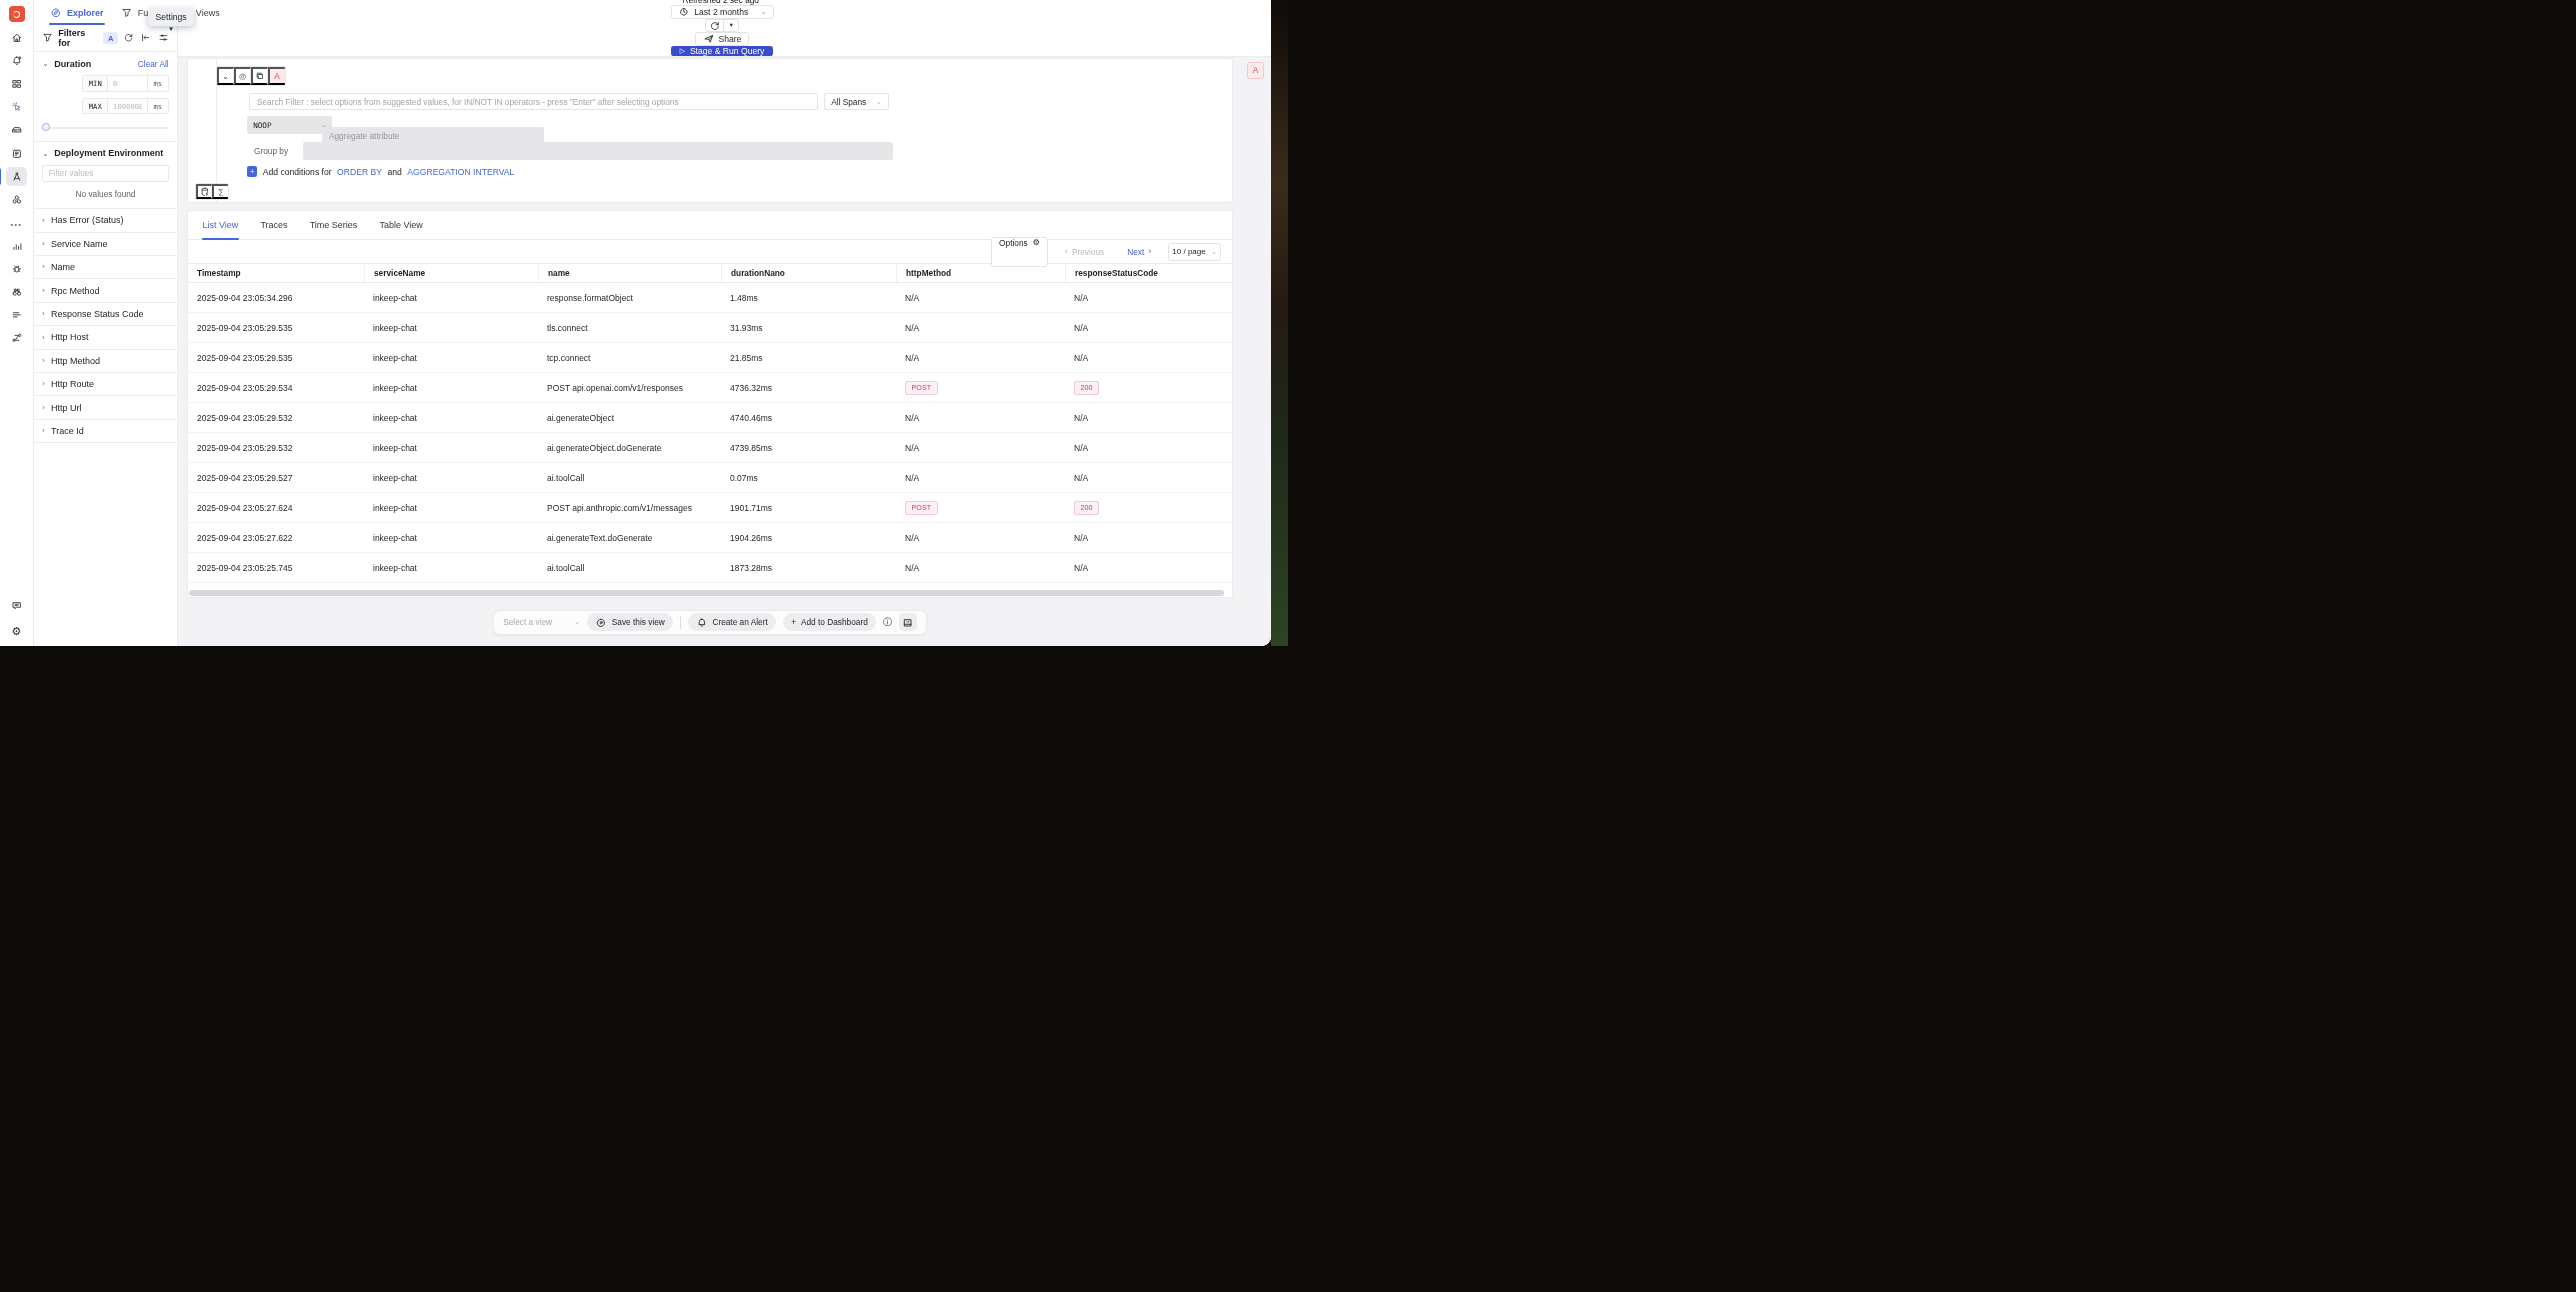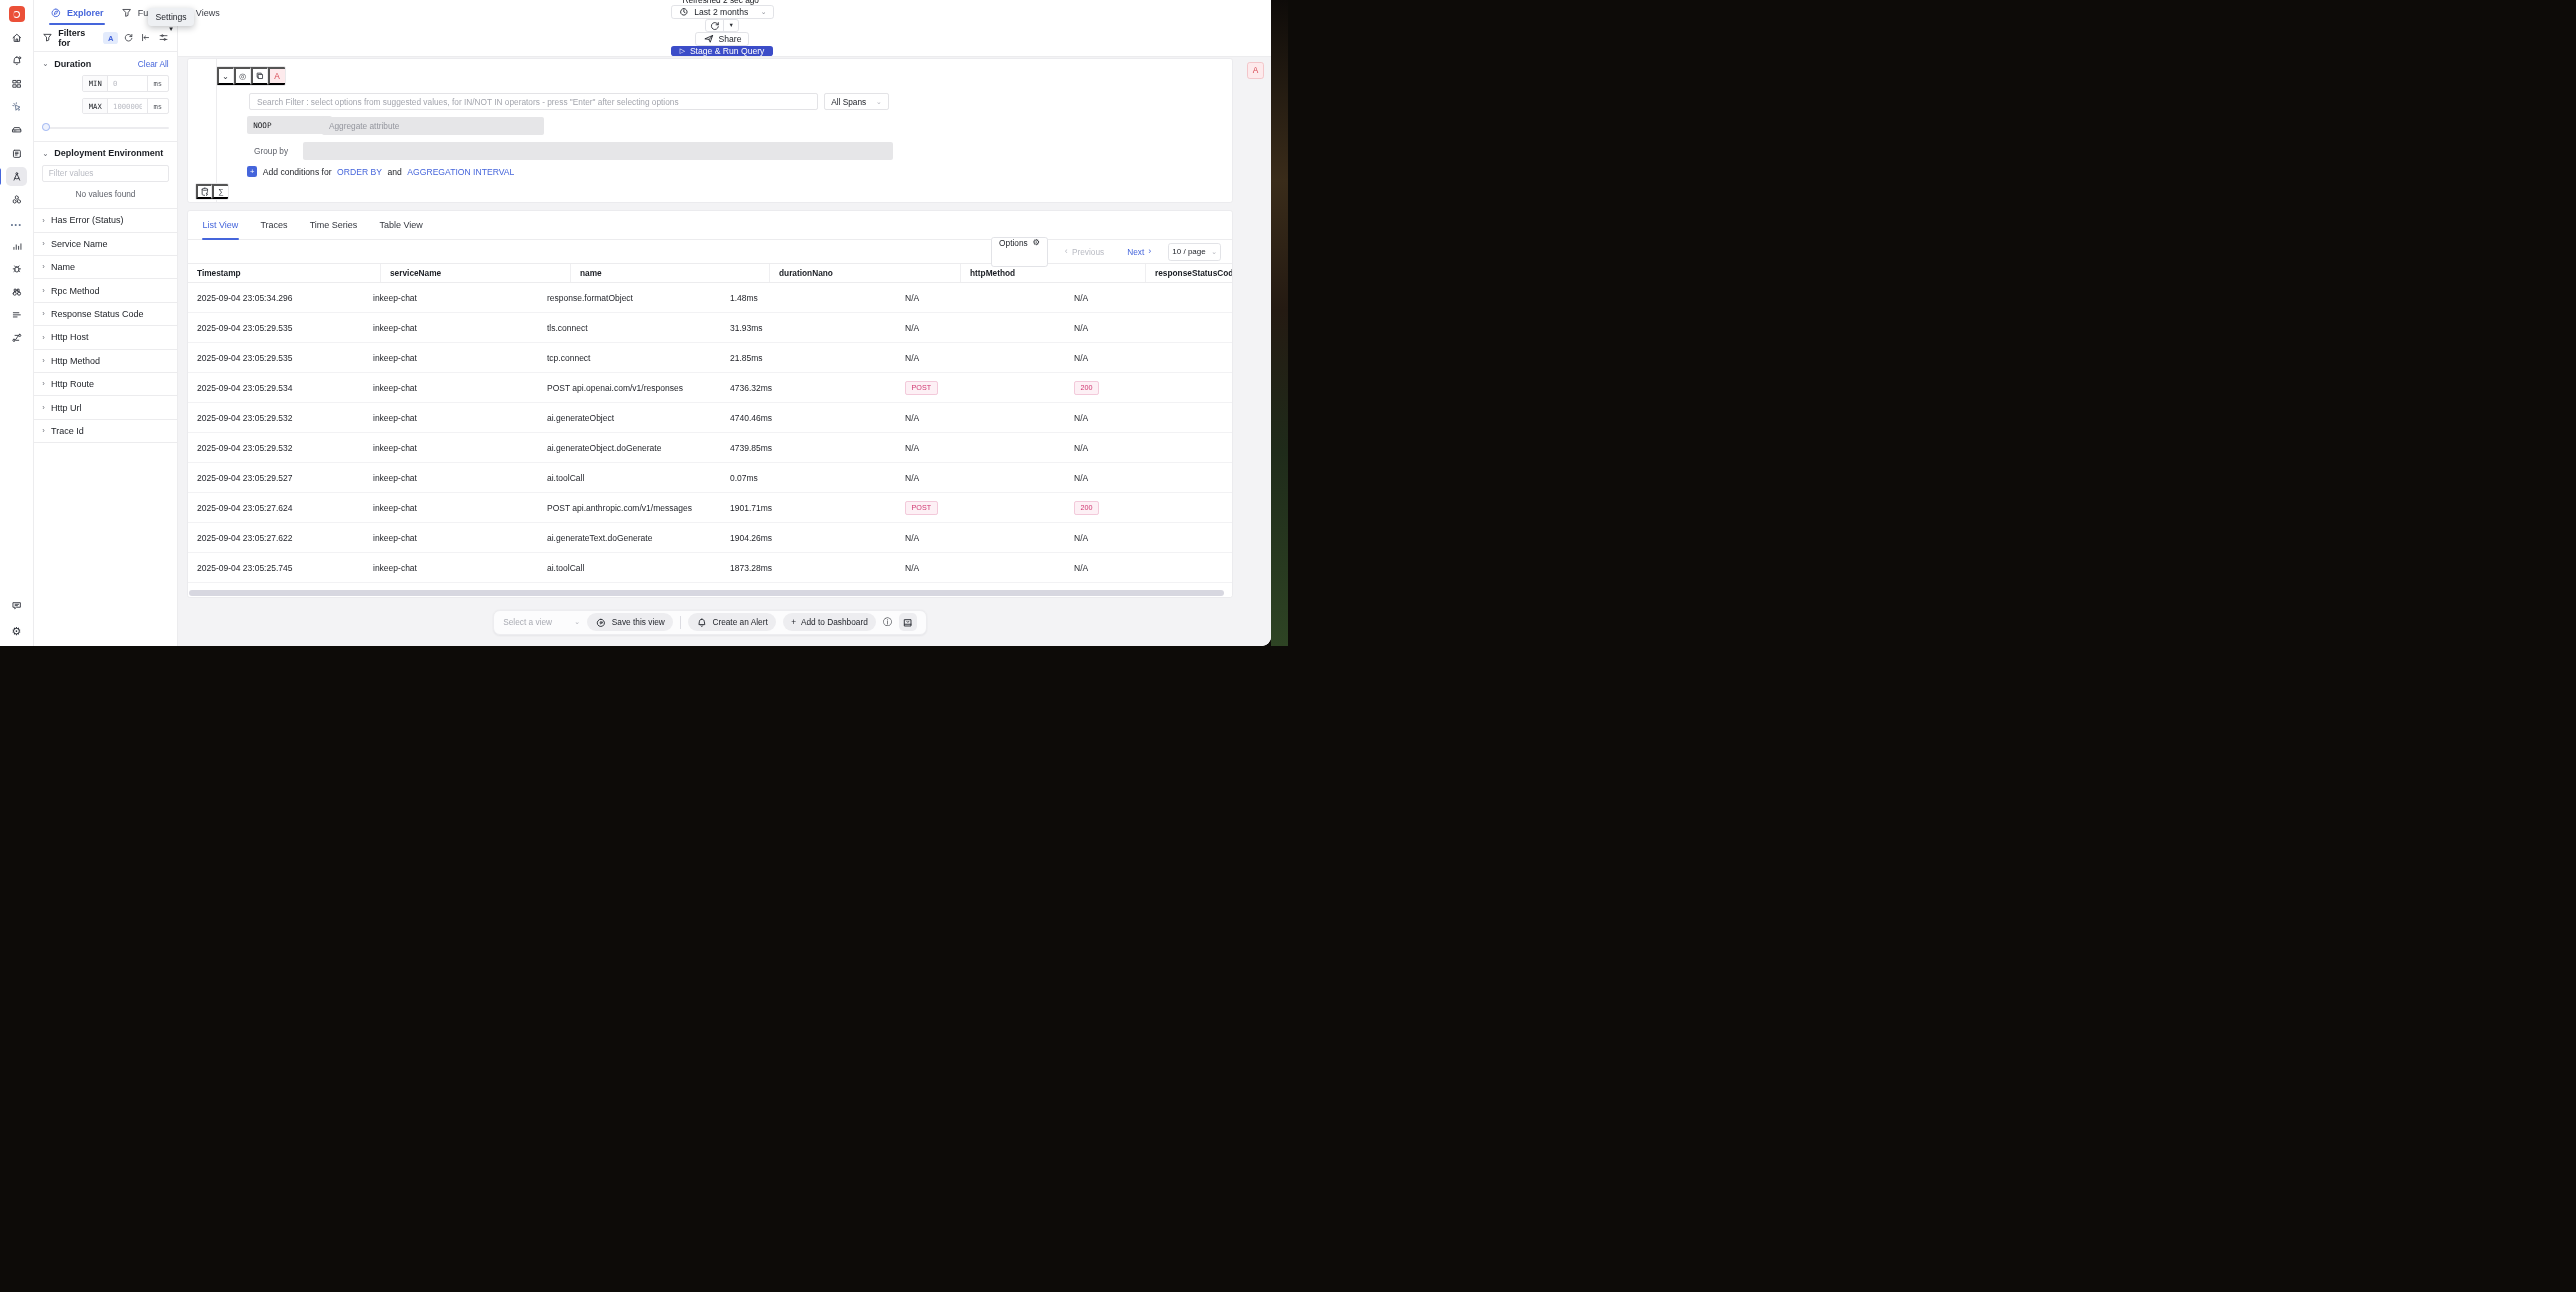--- a/index.html
+++ b/index.html
@@ -91,21 +91,21 @@
   .qc{width:17px;height:18px;display:flex;align-items:center;justify-content:center;color:#3c3f46;border-right:0.7px solid #e9e9eb;font-size:8.3px;background:#fff;padding:0;}
   .qc:last-child{border-right:0;}
   .qc svg{width:8.3px;height:8.3px;}
   .qc.pinkA{background:#fdeaec;color:#d64550;font-weight:500;}
   .qsearch{position:absolute;left:61px;top:34px;width:569px;height:17px;border:0.7px solid #e3e3e6;border-radius:2.1px;padding:0 6.9px;font-size:8.3px;color:#2a2d33;outline:0;}
   .qsearch::placeholder{color:#a3a5ad;}
   .qspans{position:absolute;left:636px;top:34px;width:65px;height:17px;border:0.7px solid #e3e3e6;border-radius:2.1px;background:#fff;display:flex;align-items:center;justify-content:space-between;padding:0 6.2px;font-size:8.3px;color:#1c1f26;}
   .qspans .cv{color:#b0b2ba;font-size:6.9px;}
   .qnoop{position:absolute;left:59px;top:57px;width:85px;height:18px;background:#e6e6e8;border-radius:2.1px;display:flex;align-items:center;justify-content:space-between;padding:0 6.2px;font-family:"DejaVu Sans Mono",monospace;font-size:7.6px;color:#17181c;}
   .qnoop .cv{color:#9a9ca4;font-size:6.9px;}
-  .qagg{position:absolute;left:134px;top:58px;width:222px;height:18px;background:#e6e6e8;border-radius:2px;display:flex;align-items:center;padding:0 6.9px;font-size:8.3px;color:#94969e;}
+  .qagg{position:absolute;left:134px;top:68px;width:222px;height:18px;background:#e6e6e8;border-radius:2px;display:flex;align-items:center;padding:0 6.9px;font-size:8.3px;color:#94969e;}
   .qgrouplab{position:absolute;left:66px;top:87px;font-size:8.3px;color:#5f626b;}
   .qgroup{position:absolute;left:115px;top:83px;width:590px;height:18px;background:#e6e6e8;border-radius:2.1px;}
   .qadd{position:absolute;left:59px;top:107px;display:flex;align-items:center;gap:5.5px;font-size:8.6px;color:#24262c;}
   .qplus{width:10.3px;height:10.3px;border-radius:2.1px;background:#4565db;color:#fff;display:flex;align-items:center;justify-content:center;font-size:7.6px;line-height:1;}
   .qlink{color:#4565db;font-weight:500;}
   .qmini{position:absolute;left:6.9px;top:124px;display:flex;border:0.7px solid #e9e9eb;border-radius:2.1px;background:#fff;overflow:hidden;z-index:2;}
   .qm{width:16px;height:15px;display:flex;align-items:center;justify-content:center;color:#3c3f46;border-right:0.7px solid #e9e9eb;font-size:7.6px;background:#fff;padding:0;}
   .qm:last-child{border-right:0;}
   .qm svg{width:8.3px;height:8.3px;}
   .qbadge{position:absolute;right:6.9px;top:4.8px;width:17px;height:17px;background:#fdeaec;border:0.7px solid #f3c6ca;border-radius:2.8px;color:#d64550;display:flex;align-items:center;justify-content:center;font-size:8.3px;}
@@ -117,21 +117,21 @@
   .rtab.active{color:#4565db;}
   .rtab.active::after{content:"";position:absolute;left:0;right:0;bottom:-0.7px;height:1.7px;background:#4565db;border-radius:1.4px;}
   .ropts{height:23px;display:flex;align-items:center;justify-content:flex-end;gap:11px;padding-right:11px;}
   .optbtn{height:30px;border:0.7px solid #e2e3e7;border-radius:2.8px;background:#fff;display:flex;gap:4.8px;padding:0 6.9px;font-size:8.3px;color:#1c1f26;}
   .optbtn .g{font-size:8.3px;line-height:1;}
   .pgprev{display:flex;align-items:center;gap:4.1px;font-size:8.3px;color:#b9bbc3;background:none;border:0;}
   .pgnext{display:flex;align-items:center;gap:4.1px;font-size:8.3px;color:#4565db;background:none;border:0;}
   .pgarrow{font-size:9px;line-height:1;}
   .pgsize{height:18px;border:0.7px solid #e2e3e7;border-radius:2.8px;background:#fff;display:flex;align-items:center;gap:5.5px;padding:0 3px;font-size:8px;color:#1c1f26;}
   .pgsize .cv{color:#b0b2ba;font-size:6.9px;}
-  .thead{display:grid;grid-template-columns:176px 174px 183px 175px 169px 1fr;height:20px;border-top:0.7px solid #ececee;border-bottom:0.7px solid #ececee;gap:16px;}
+  .thead{display:grid;grid-template-columns:176px 174px 183px 175px 169px 1fr;height:20px;border-top:0.7px solid #ececee;border-bottom:0.7px solid #ececee;}
   .th{display:flex;align-items:center;padding-left:9px;font-size:8.3px;font-weight:700;color:#1b1e24;border-left:0.7px solid #efeff1;overflow:hidden;white-space:nowrap;}
   .th:first-child{border-left:0;}
   .trow{display:grid;grid-template-columns:176px 174px 183px 175px 169px 1fr;height:30px;border-bottom:0.7px solid #f2f2f4;}
   .td{display:flex;align-items:center;padding-left:9px;font-size:8.5px;color:#24262c;overflow:hidden;white-space:nowrap;}
   .td .badge{padding:1.4px 5.5px;border:0.7px solid #f3c9da;background:#fdf0f5;color:#cf3670;border-radius:2.1px;font-size:7.2px;}
   .hscroll{position:absolute;left:1.4px;right:8.3px;bottom:1.4px;height:6.2px;background:#d7d7e0;border-radius:3.4px;}
 
   
   .fbar{margin:11.7px auto 0;width:fit-content;height:25px;display:flex;align-items:center;gap:6.9px;padding:0 9px;
         background:#fcfcfd;border:0.7px solid #ededf0;border-radius:6.9px;box-shadow:0 0.7px 2.1px rgba(20,22,30,.06);}

